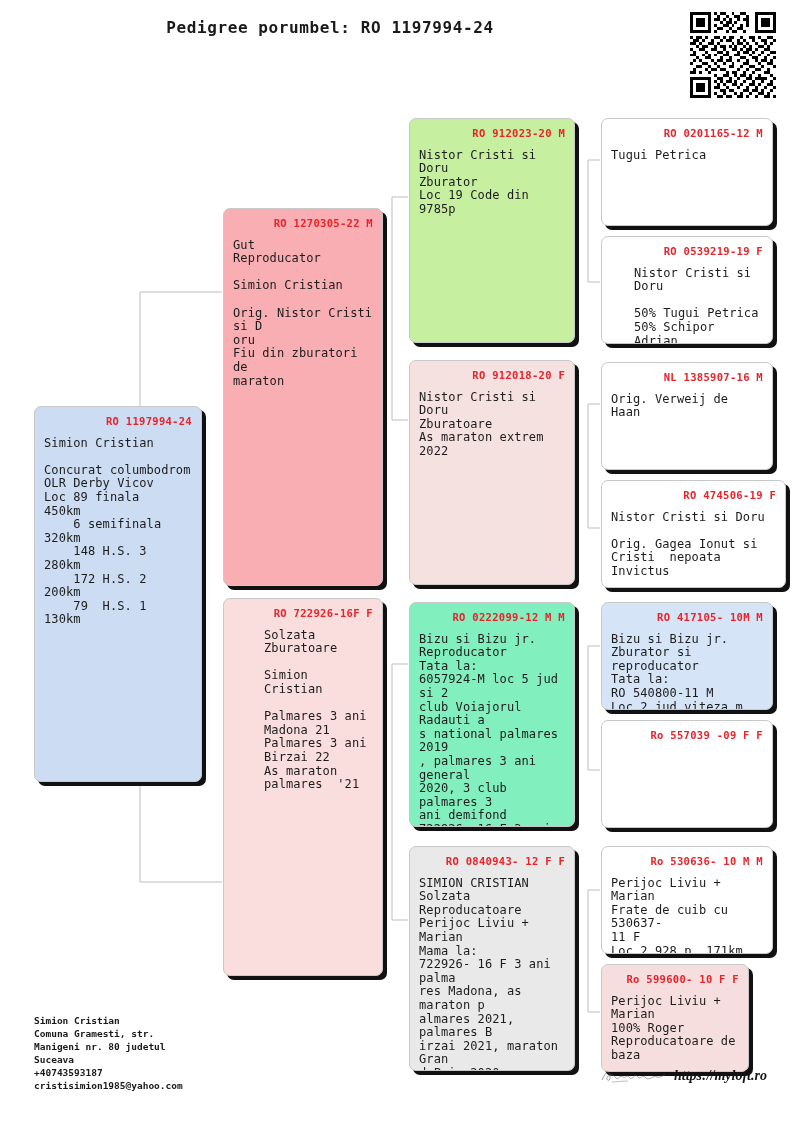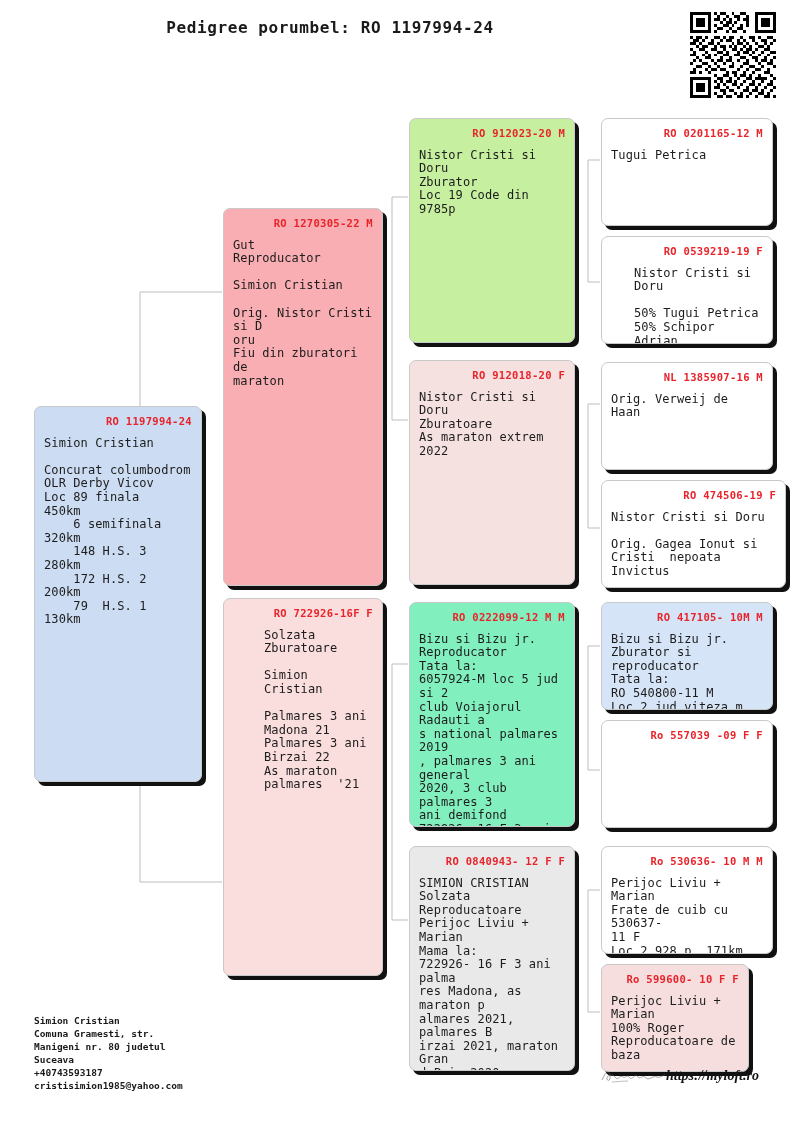--- a/index.html
+++ b/index.html
@@ -59,21 +59,21 @@
   .c-blue2  { background: #d6e4f7; }
   .c-rose   { background: #f6dede; }
 
   
   #contact {
     position: absolute; left: 34px; top: 1014px;
     font-size: 9.5px; font-weight: bold; color: #1a1a1a;
     line-height: 13px; white-space: pre-line;
     font-family: "DejaVu Sans Mono", "Liberation Mono", monospace;
   }
-  #brand { position: absolute; left: 600px; top: 1068px; display:flex; align-items:flex-end; }
+  #brand { position: absolute; left: 600px; top: 1068px; display:flex; align-items:flex-end; gap:8px; }
   #sig { width: 66px; height: 16px; opacity: .55; }
   #sig svg { display:block; }
   #brandurl {
     font-family: "Liberation Serif", "DejaVu Serif", serif;
     font-size: 14px; font-weight: bold; font-style: italic; color: #141414;
   }
 </style>
 </head>
 <body>
 

